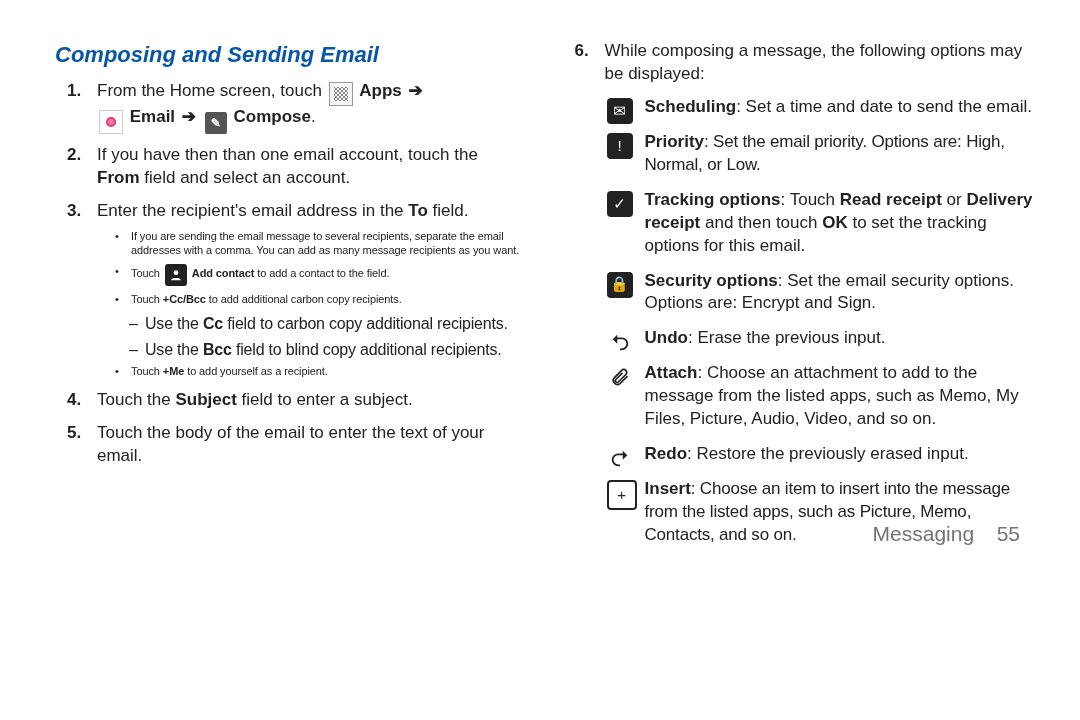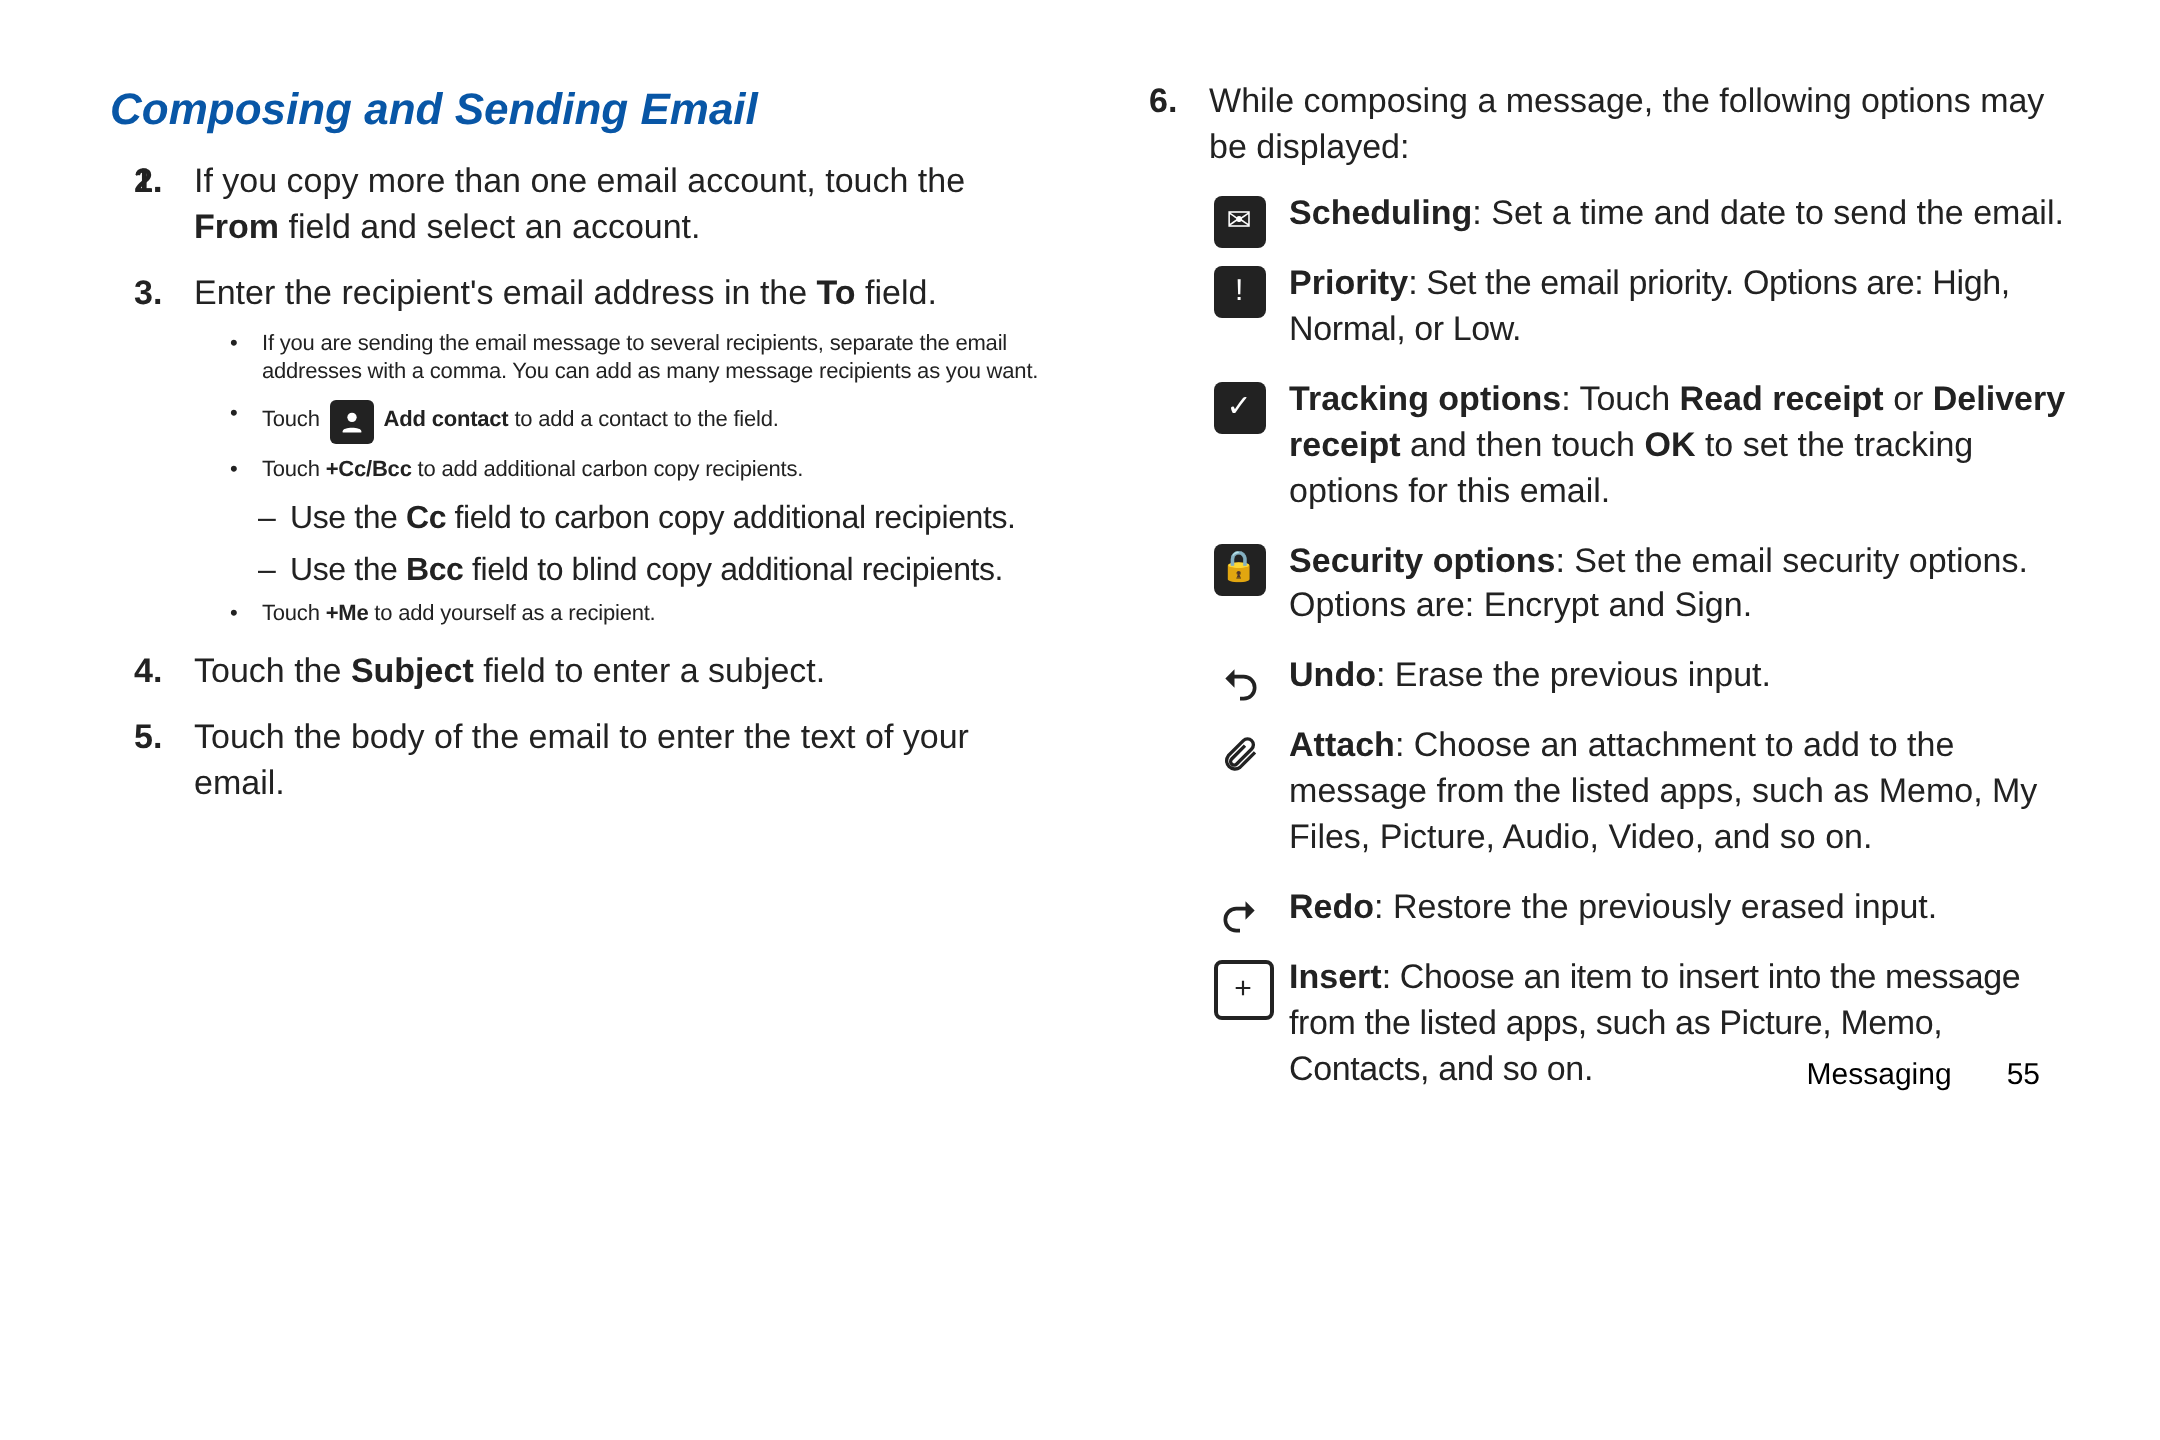--- a/index.html
+++ b/index.html
@@ -61,44 +61,59 @@
   .inline-icon.contact { background:#222; color:#fff; border-radius:3px; }
   .feature-list { list-style:none; padding:0; margin:0 0 0 0; }
   .feature-list > li { position:relative; padding-left: 40px; margin-bottom: 12px; }
   .feat-icon {
     position:absolute; left:2px; top:2px; width:26px; height:26px;
     display:flex; align-items:center; justify-content:center;
     color:#222; font-size:18px;
   }
   .feat-icon.box { background:#222; color:#fff; border-radius:4px; font-size:15px;}
   .footer {
-    position:absolute; right:60px; bottom:20px; font-size:15px; color:#000000;
+    position:absolute; right:60px; bottom:20px; font-size:21px; color:#737373;
   }
   .footer .pnum { display:inline-block; width:40px; text-align:right;}
   .arrow { font-weight:bold; padding: 0 2px; }
   .cond { letter-spacing:-0.2px; }
 </style>
 </head>
 <body>
 
 <div class="page">
 
   <div class="col">
     <h2 class="section-heading">Composing and Sending Email</h2>
 
     <ol class="num">
 
       <li>
         <span class="num-label">1.</span>
+        <span>
+          <span>From the Home screen, touch </span>
+          <span class="inline-icon apps">
+              <span class="apps-inner"></span>
+            </span>
+          <span class="b">Apps</span>
+          <span class="arrow">➔</span><br>
+          <span class="inline-icon email">
+              <span class="email-dot"></span>
+            </span>
+          <span class="b">Email</span>
+          <span class="arrow">➔</span>
+          <span class="inline-icon compose">✎</span>
+          <span class="b">Compose</span>.
+        </span>
       </li>
 
       <li>
         <span class="num-label">2.</span>
         <span>
-          <span>If you copy more than one email account, touch the </span><span class="b">From</span><span> field and select an account.</span>
+          <span>If you have then than one email account, touch the </span><span class="b">From</span><span> field and select an account.</span>
         </span>
       </li>
 
       <li>
         <span class="num-label">3.</span>
         <span>
           <span>Enter the recipient's email address in the </span><span class="b">To</span><span> field.</span>
         </span>
         <div class="sub">
           <div class="bline cond">If you are sending the email message to several recipients, separate the email addresses with a comma. You can add as many message recipients as you want.</div>

